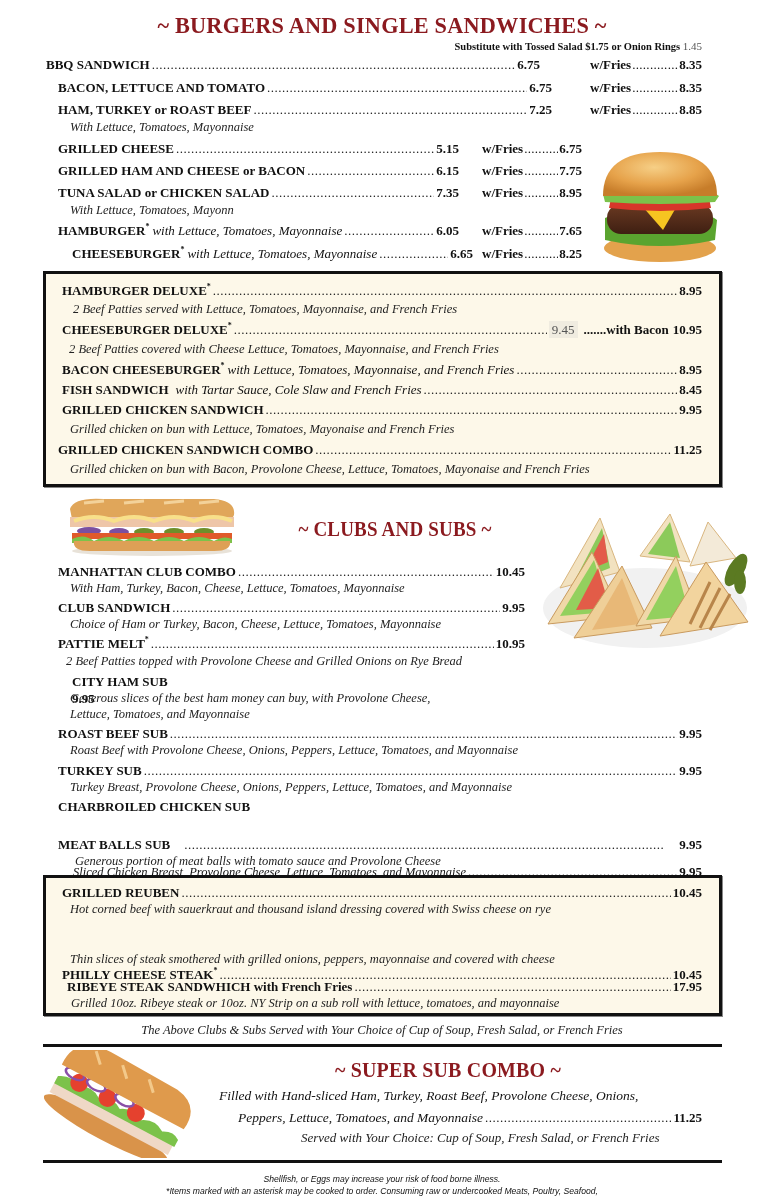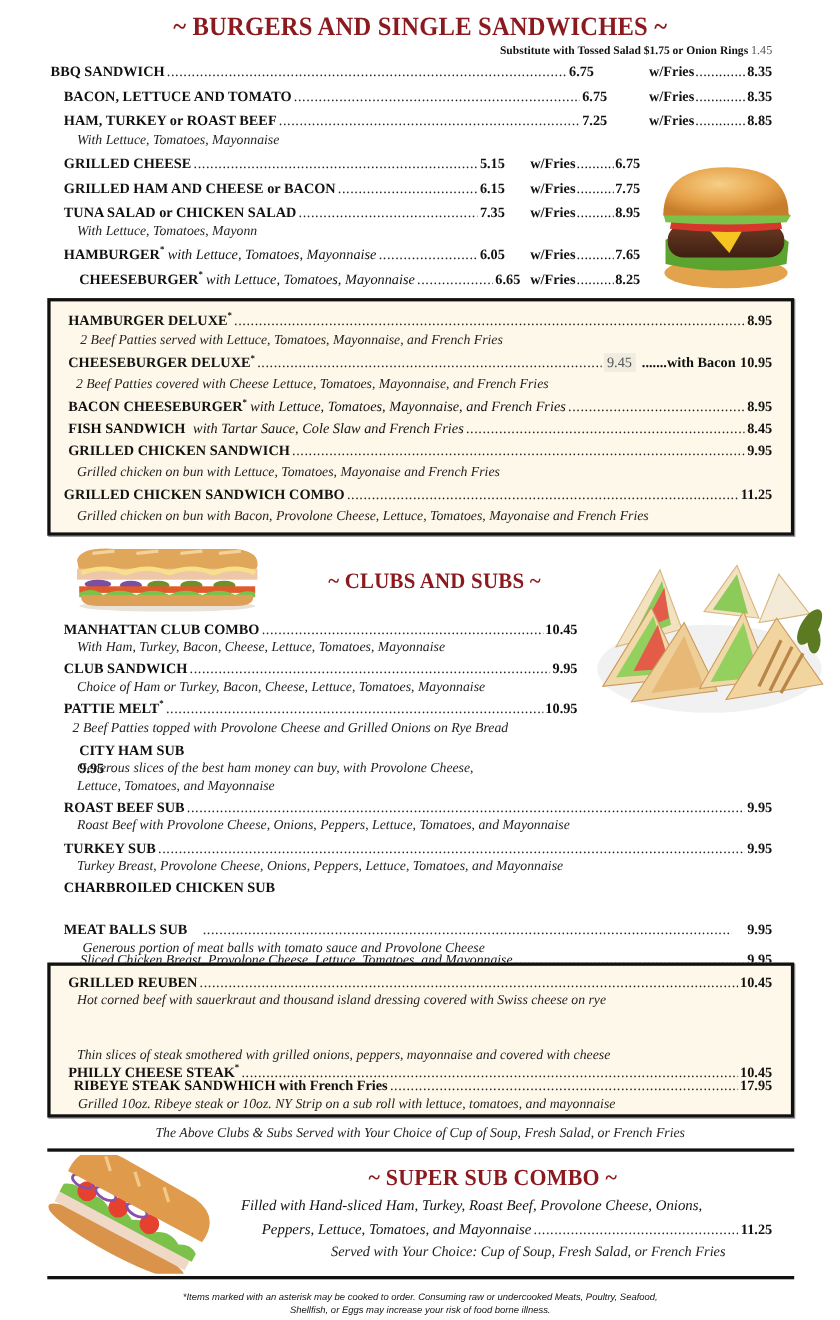--- a/index.html
+++ b/index.html
@@ -398,15 +398,15 @@
   <span class="inline-desc" style="margin-left:0; font-size:13.5px;">Peppers, Lettuce, Tomatoes, and Mayonnaise</span>
   <span class="dots"></span>
   <span class="price">11.25</span>
 </div>
 
 <div class="desc" style="top:1130px; left:257px; font-size:13px;margin-left:44px;">Served with Your Choice: Cup of Soup, Fresh Salad, or French Fries</div>
 
 <div class="hr" style="top:1160px;"></div>
 
 <div class="footnote">
+  <div>Shellfish, or Eggs may increase your risk of food borne illness.</div>
   <div>*Items marked with an asterisk may be cooked to order. Consuming raw or undercooked Meats, Poultry, Seafood,</div>
-  <div>Shellfish, or Eggs may increase your risk of food borne illness.</div>
 </div>
 
 </body></html>

